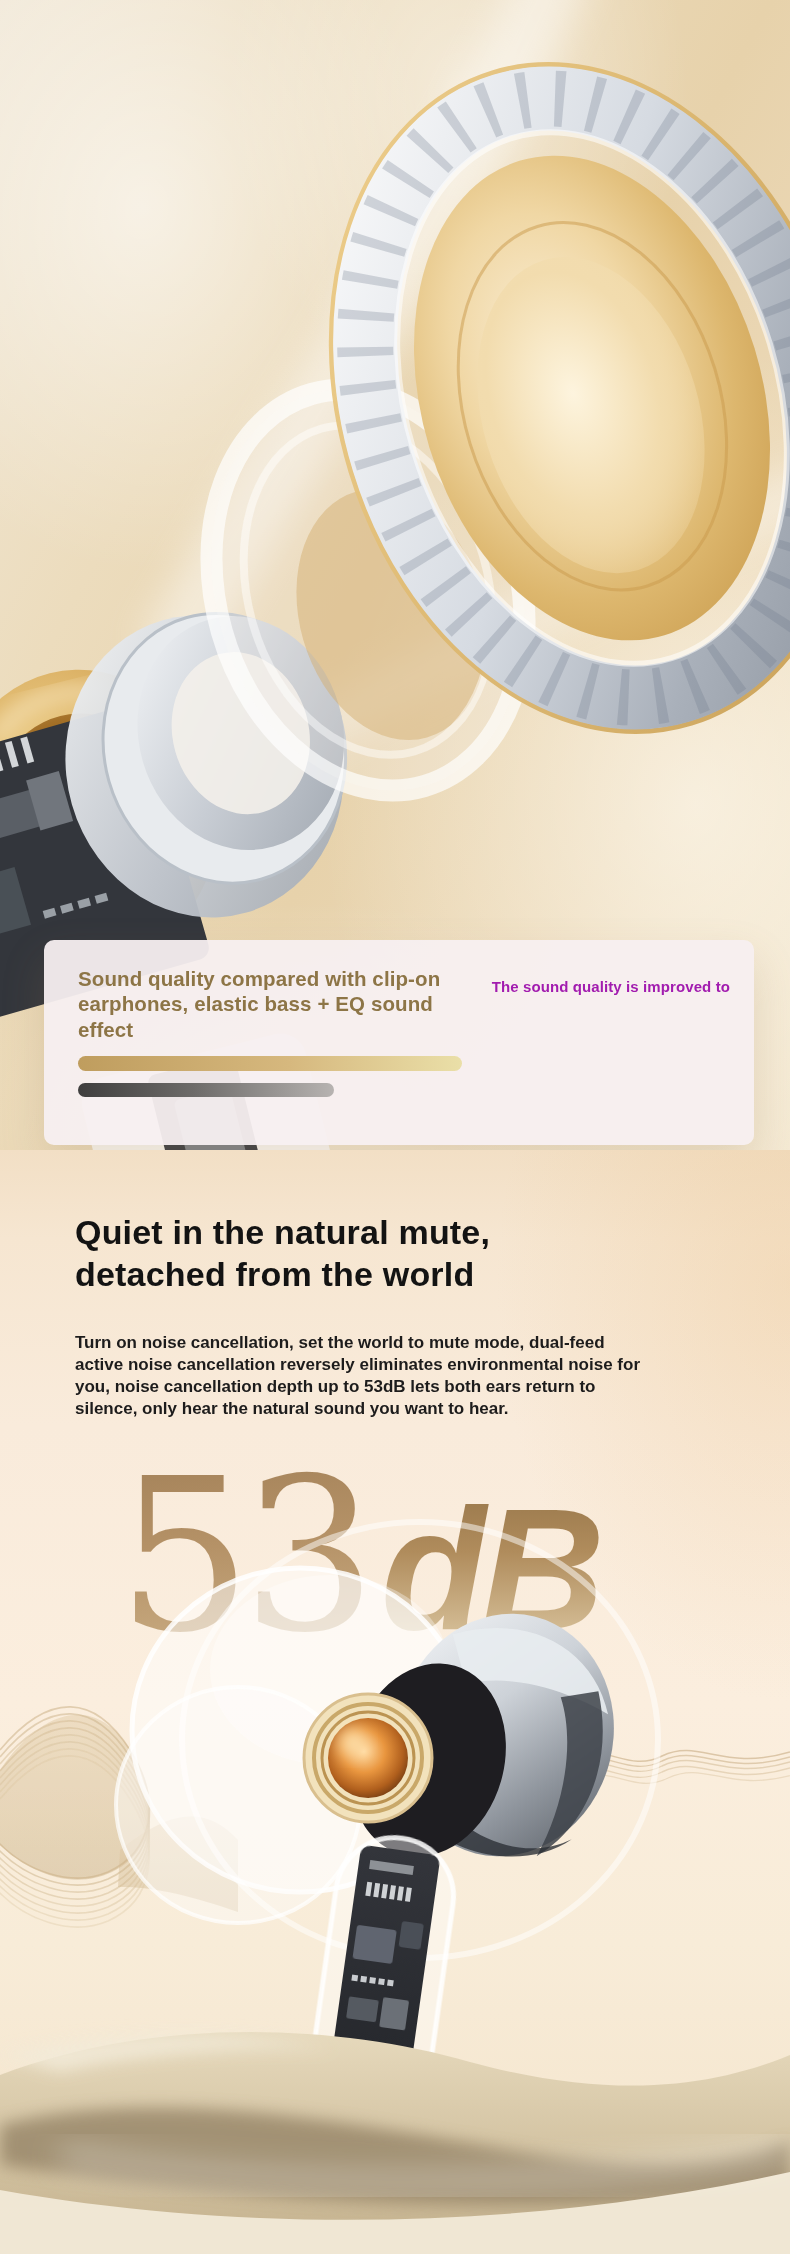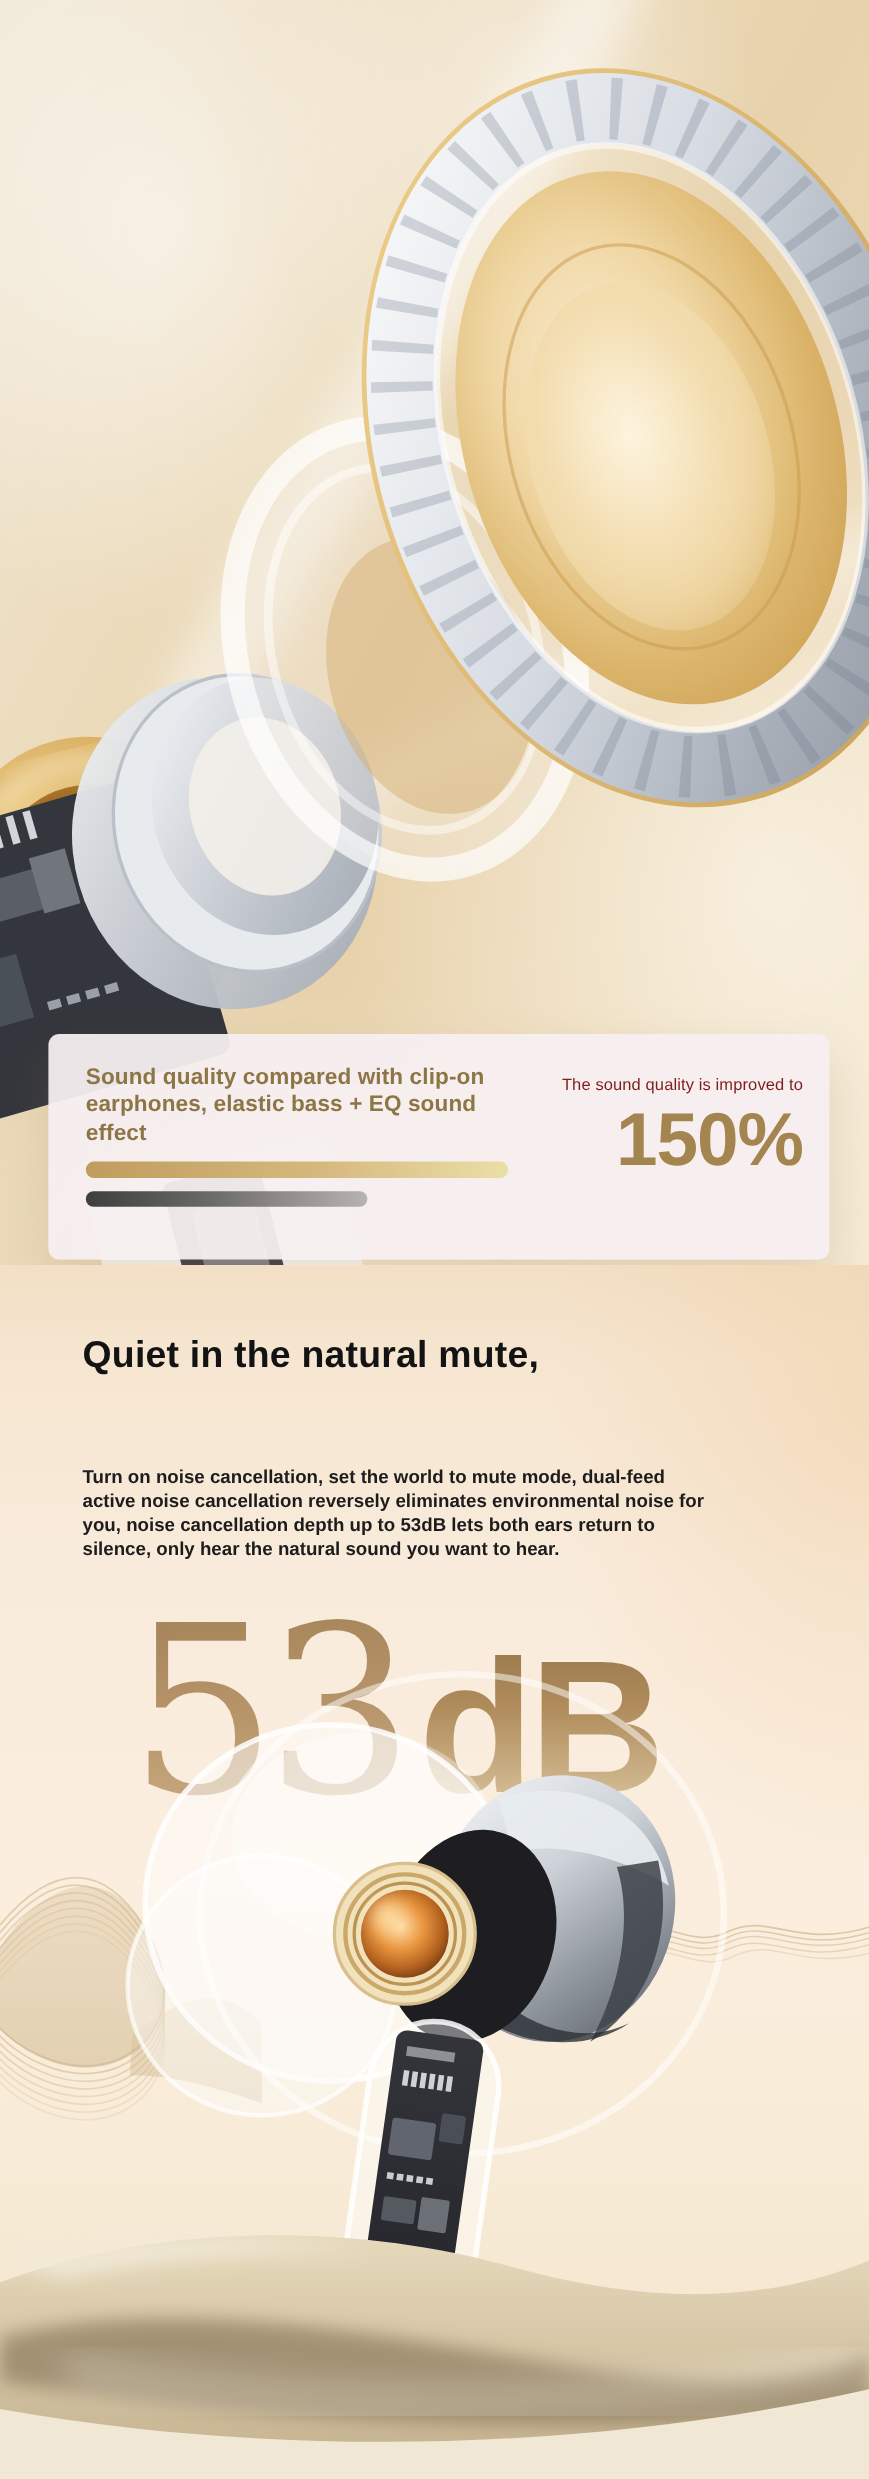--- a/index.html
+++ b/index.html
@@ -22,21 +22,21 @@
     border-radius:10px; background:rgba(247,239,240,.95);
     box-shadow:0 20px 44px rgba(150,120,80,.20); }
   .card-title { position:absolute; left:34px; top:26px; width:410px;
     font-size:20.5px; font-weight:700; line-height:1.24; color:#8d7546; letter-spacing:.1px; }
   .bar { position:absolute; left:34px; border-radius:9px; }
   .bar-gold { top:116px; width:384px; height:15px;
     background:linear-gradient(90deg,#bf9d5e 0%,#d6b87e 55%,#eadfa8 100%); }
   .bar-gray { top:143px; width:256px; height:14px;
     background:linear-gradient(90deg,#3f3e3e 0%,#6d6b69 45%,#b7b3b1 100%); }
   .card-right { position:absolute; right:24px; top:38px; width:352px; }
-  .improve-label { font-size:15px; font-weight:400; color:#7f1d1d; text-align:right; letter-spacing:.1px; }
+  .improve-label { font-size:15px; font-weight:700; color:#a21caf; text-align:right; letter-spacing:.1px; }
   .improve-value { margin-top:6px; font-size:68px; font-weight:700; color:#a5854f;
     line-height:1.05; text-align:right; letter-spacing:-1px; }
   .footnote { margin-top:10px; width:348px; font-size:15px; font-weight:700;
     color:#8c7478; line-height:1.32; text-align:left; }
 
   
   .anc { position:relative; width:790px; height:1104px; overflow:hidden;
     background:linear-gradient(180deg,#f2dfc5 0%,#f6e6d1 8%,#f9ebdb 25%,#fbeede 50%,#f8ecd8 72%,#f3e3ca 100%); }
   .anc .tint { position:absolute; inset:0;
     background:radial-gradient(ellipse 420px 600px at 100% 12%, rgba(236,198,146,.35), transparent 70%); }
@@ -44,21 +44,21 @@
     font-size:34px; font-weight:700; color:#131313; line-height:1.23; letter-spacing:.2px; }
   .anc-body { position:absolute; left:75px; top:182px; width:578px;
     font-size:17px; font-weight:700; color:#1d1c1c; line-height:1.3; }
   .depth { position:absolute; left:105px; top:300px; display:flex; align-items:baseline;margin-left:12px; }
   .depth-value { font-family:"DejaVu Serif", serif; font-size:212px; font-weight:400;
     letter-spacing:-10px; line-height:1;
     background:linear-gradient(175deg,#a5835a 5%,#b59267 45%,#c6a87e 85%);
     -webkit-background-clip:text; background-clip:text; color:transparent; }
   .depth-unit { margin-left:14px; font-size:172px; font-weight:700; letter-spacing:-5px; line-height:1;
     background:linear-gradient(180deg,#97764a 0%,#b08c5c 40%,#dac59f 95%);
-    -webkit-background-clip:text; background-clip:text; color:transparent; }
+    -webkit-background-clip:text; background-clip:text; color:transparent;font-style:italic; }
   .anc-svg { position:absolute; left:0; top:0; }
 </style>
 </head>
 <body>
 
 <div class="page">
 
   <section class="hero">
     <div class="swirls"></div>
 
@@ -171,30 +171,30 @@
         <rect x="-20" y="-30" width="58" height="90" rx="6" fill="#7e8288"></rect>
       </g>
     </svg>
 
     <div class="stats-card">
       <div class="card-title">Sound quality compared with clip-on earphones, elastic bass + EQ sound effect</div>
       <div class="bar bar-gold"></div>
       <div class="bar bar-gray"></div>
       <div class="card-right">
         <div class="improve-label">The sound quality is improved to</div>
-        <div class="improve-value">150%</div>
       </div>
     </div>
   </section>
 
   <section class="anc">
     <div class="tint"></div>
 
     <h2 class="anc-heading">
       <div>Quiet in the natural mute,</div>
+      <div>detached from the world</div>
     </h2>
 
     <p class="anc-body">Turn on noise cancellation, set the world to mute mode, dual-feed active noise cancellation reversely eliminates environmental noise for you, noise cancellation depth up to 53dB lets both ears return to silence, only hear the natural sound you want to hear.</p>
 
     <div class="depth">
       <span class="depth-value">53</span>
       <span class="depth-unit">dB</span>
     </div>
 
     <svg class="anc-svg" width="790" height="1104" viewBox="0 0 790 1104" aria-hidden="true">

